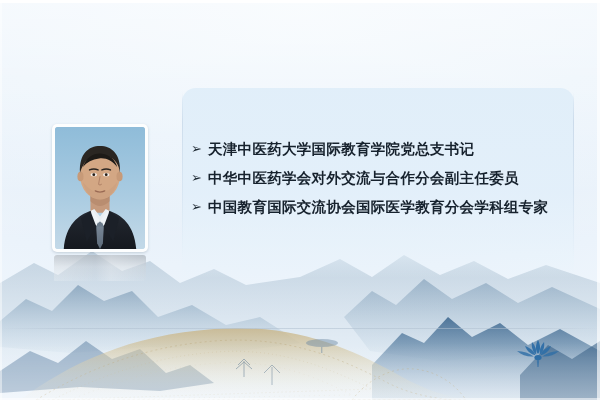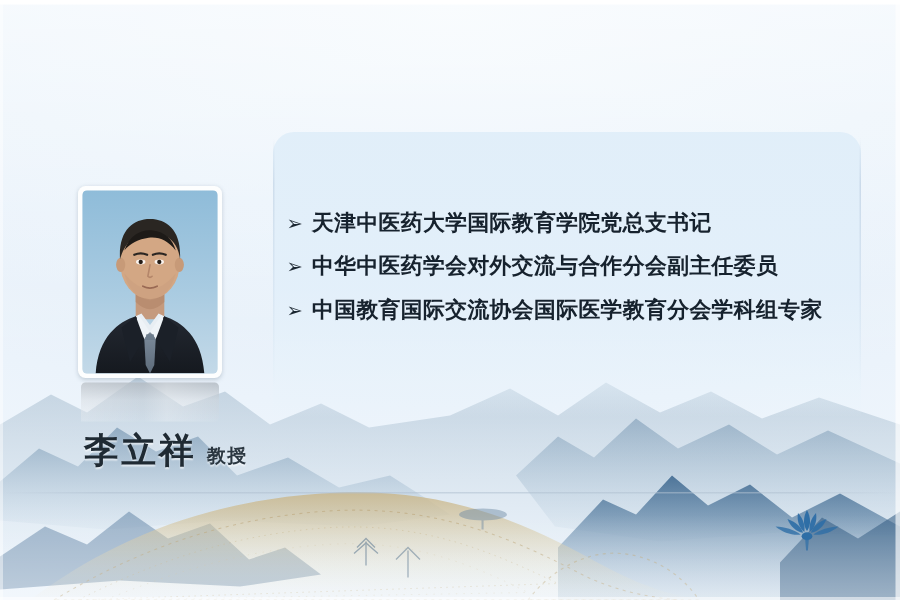--- a/index.html
+++ b/index.html
@@ -283,24 +283,20 @@
         <path d="M48,52 L46.5,60 Q48,61.5 49.5,60" stroke="#b4866a" stroke-width="1.1" fill="none" stroke-linecap="round"></path>
 
         <path d="M43,67 Q48,69.5 53,67" stroke="#9a6a54" stroke-width="1.3" fill="none" stroke-linecap="round"></path>
 
         <path d="M30,58 Q48,80 66,58 Q62,74 48,77 Q34,74 30,58 Z" fill="#c59a7a" opacity="0.35"></path>
       </svg>
     </div>
   </div>
   <div class="photo-reflection"></div>
 
-  <div class="nameline">
-    <span class="nm">李立祥</span>
-    <span class="ttl">教授</span>
-  </div>
 
   <div class="logo">
     <svg viewBox="0 0 52 30" xmlns="http://www.w3.org/2000/svg">
       <g fill="#2e6ea6">
         <path d="M26,2 C28.6,7 28.8,12 26,16 C23.2,12 23.4,7 26,2 Z"></path>
         <path d="M20,4 C23.5,8 25,12.5 24.2,16.6 C20.6,13.8 19.2,9 20,4 Z" opacity="0.95"></path>
         <path d="M32,4 C32.8,9 31.4,13.8 27.8,16.6 C27,12.5 28.5,8 32,4 Z" opacity="0.95"></path>
         <path d="M13,8 C18.4,10 22.2,13 23.4,17.2 C18.8,16.4 15,13.2 13,8 Z" opacity="0.9"></path>
         <path d="M39,8 C37,13.2 33.2,16.4 28.6,17.2 C29.8,13 33.6,10 39,8 Z" opacity="0.9"></path>
         <path d="M5,13 C11.6,13.4 17.2,15 21.8,18.4 C16,19 10,17.2 5,13 Z" opacity="0.8"></path>

